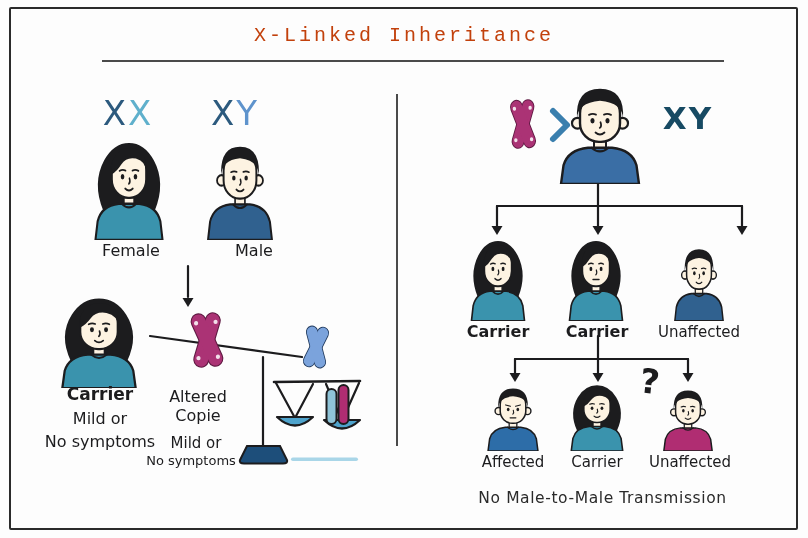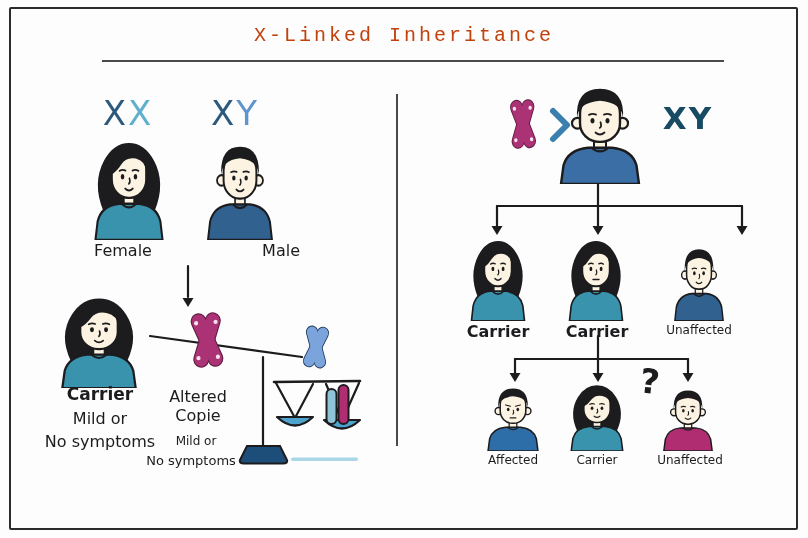--- a/index.html
+++ b/index.html
@@ -12,21 +12,21 @@
   .title{position:absolute;left:0;top:24px;width:808px;text-align:center;
          font-family:"Liberation Mono","DejaVu Sans Mono",monospace;
          font-size:20px;letter-spacing:3px;color:#c2410c;}
   .title-underline{position:absolute;left:102px;top:60px;width:622px;height:0;
                    border-top:2px solid #4a4a4a;}
   .divider{position:absolute;left:396px;top:94px;width:2px;height:352px;background:#4a4a4a;}
   .overlay{position:absolute;left:0;top:0;width:808px;height:538px;pointer-events:none;}
   .karyo{font-weight:400;font-size:34px;letter-spacing:2px;line-height:1;}
   .k-dark{color:#2c5a7e;} .k-light{color:#5fb0cc;} .k-y{color:#5e93cc;}
   .karyo-right{font-weight:800;font-size:31px;letter-spacing:2px;color:#174a63;line-height:1;}
-  .lbl{font-size:16px;} .lbl-sm{font-size:12px;} .lbl-xs{font-size:13px;}
+  .lbl{font-size:16px;} .lbl-sm{font-size:15px;} .lbl-xs{font-size:13px;}
   .bold{font-weight:700;}
   .qmark{font-size:34px;font-weight:600;transform:rotate(6deg);}
   .footer{font-size:15.5px;letter-spacing:0.6px;color:#2a2a2a;}
   .st{stroke:#1c1c1e;fill:none;stroke-width:1.8;stroke-linecap:round;}
   .fig svg{display:block;}
 </style>
 </head>
 <body>
 
 <div class="canvas">
@@ -97,22 +97,22 @@
       <path d="M39,33.5 Q42.5,31.8 46,33.2" class="st"></path>
           <path d="M54,33.2 Q57.5,31.8 61,33.5" class="st"></path>
       <path d="M50.5,41 Q52,45 49.8,46.8" class="st" stroke-width="1.6"></path>
       <path d="M45.5,51.5 Q50,55.5 54.5,51.5" class="st" stroke-width="2.2"></path>
       <path d="M11,104 L13.5,85 Q18,69 38,67 L62,67 Q82,69 86.5,85 L89,104 Z" fill="#30618f" stroke="#1c1c1e" stroke-width="2.4"></path>
       <path d="M41.5,67 Q50,74.5 58.5,67" fill="none" stroke="#1c1c1e" stroke-width="2"></path>
     </g>
       </svg>
     </div>
 
-  <div class="abs ctr lbl" style="left:83px;top:241px;width:80px;">Female</div>
-  <div class="abs ctr lbl" style="left:220px;top:241px;width:80px;text-align:right;">Male</div>
+  <div class="abs ctr lbl" style="left:91px;top:241px;width:80px;">Female</div>
+  <div class="abs ctr lbl" style="left:214px;top:241px;width:80px;">Male</div>
 
   <div class="abs fig" style="left:52px;top:294px;width:94px;height:94px;">
       <svg viewBox="0 0 100 104" preserveAspectRatio="none" width="100%" height="100%">
     <g stroke-linecap="round" stroke-linejoin="round">
       <path d="M20,74 Q7,46 21,23 Q32,5 50,5 Q68,5 79,23 Q93,46 80,74 Q83,86 72,88 L28,88 Q17,86 20,74 Z" fill="#1c1c1e"></path>
       <path d="M44,58 L44,69 L56,69 L56,58 Z" fill="#fdf3e2" stroke="#1c1c1e" stroke-width="2"></path>
       <rect x="30" y="13" width="40" height="48" rx="19" fill="#fdf3e2" stroke="#1c1c1e" stroke-width="2.4"></rect>
       <path d="M30,37 Q28,10 52,10 Q72,12 70,35 Q70,24 58,21 Q47,19 41,27 Q36,34 30,37 Z" fill="#1c1c1e"></path>
       <ellipse cx="42.5" cy="39.5" rx="2.1" ry="2.7" fill="#1c1c1e"></ellipse>
       <ellipse cx="57.5" cy="39.5" rx="2.1" ry="2.7" fill="#1c1c1e"></ellipse>
@@ -367,14 +367,15 @@
       <path d="M11,104 L13.5,85 Q18,69 38,67 L62,67 Q82,69 86.5,85 L89,104 Z" fill="#b02d72" stroke="#1c1c1e" stroke-width="2.4"></path>
       <path d="M41.5,67 Q50,74.5 58.5,67" fill="none" stroke="#1c1c1e" stroke-width="2"></path>
     </g>
       </svg>
     </div>
   <div class="abs qmark" style="left:640px;top:362px;width:30px;">?</div>
   <div class="abs ctr lbl-sm" style="left:465px;top:453px;width:96px;">Affected</div>
   <div class="abs ctr lbl-sm" style="left:551px;top:453px;width:92px;">Carrier</div>
   <div class="abs ctr lbl-sm" style="left:640px;top:453px;width:100px;">Unaffected</div>
 
+  <div class="abs ctr footer" style="left:430px;top:489px;width:345px;">No Male-to-Male Transmission</div>
 
 </div>
 
 </body></html>

